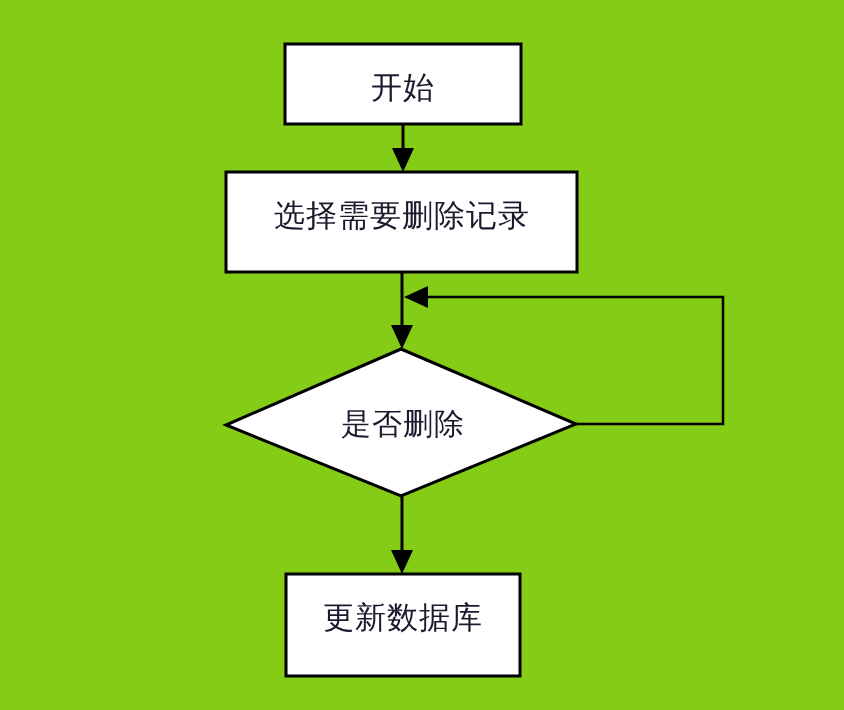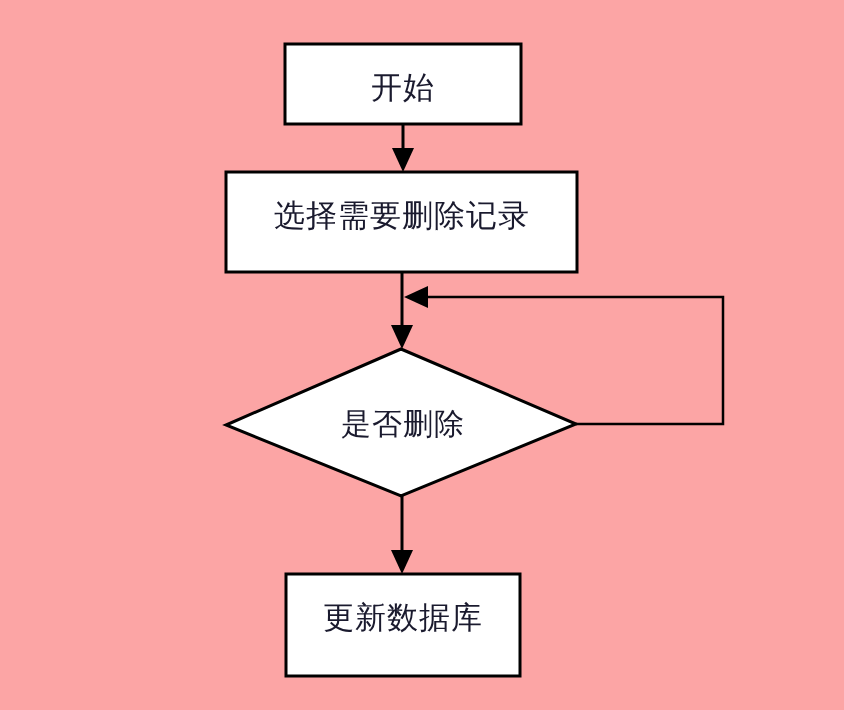--- a/index.html
+++ b/index.html
@@ -11,21 +11,21 @@
   body {
     width: 844px;
     height: 710px;
     font-family: "Liberation Serif", "DejaVu Serif", serif;
     overflow: hidden;
   }
   #diagram-root {
     position: relative;
     width: 844px;
     height: 710px;
-    background: #fca5a5;
+    background: #84cc16;
   }
   #flowchart-svg {
     position: absolute;
     left: 0;
     top: 0;
     width: 844px;
     height: 710px;
   }
   .node-shape {
     fill: #ffffff;

